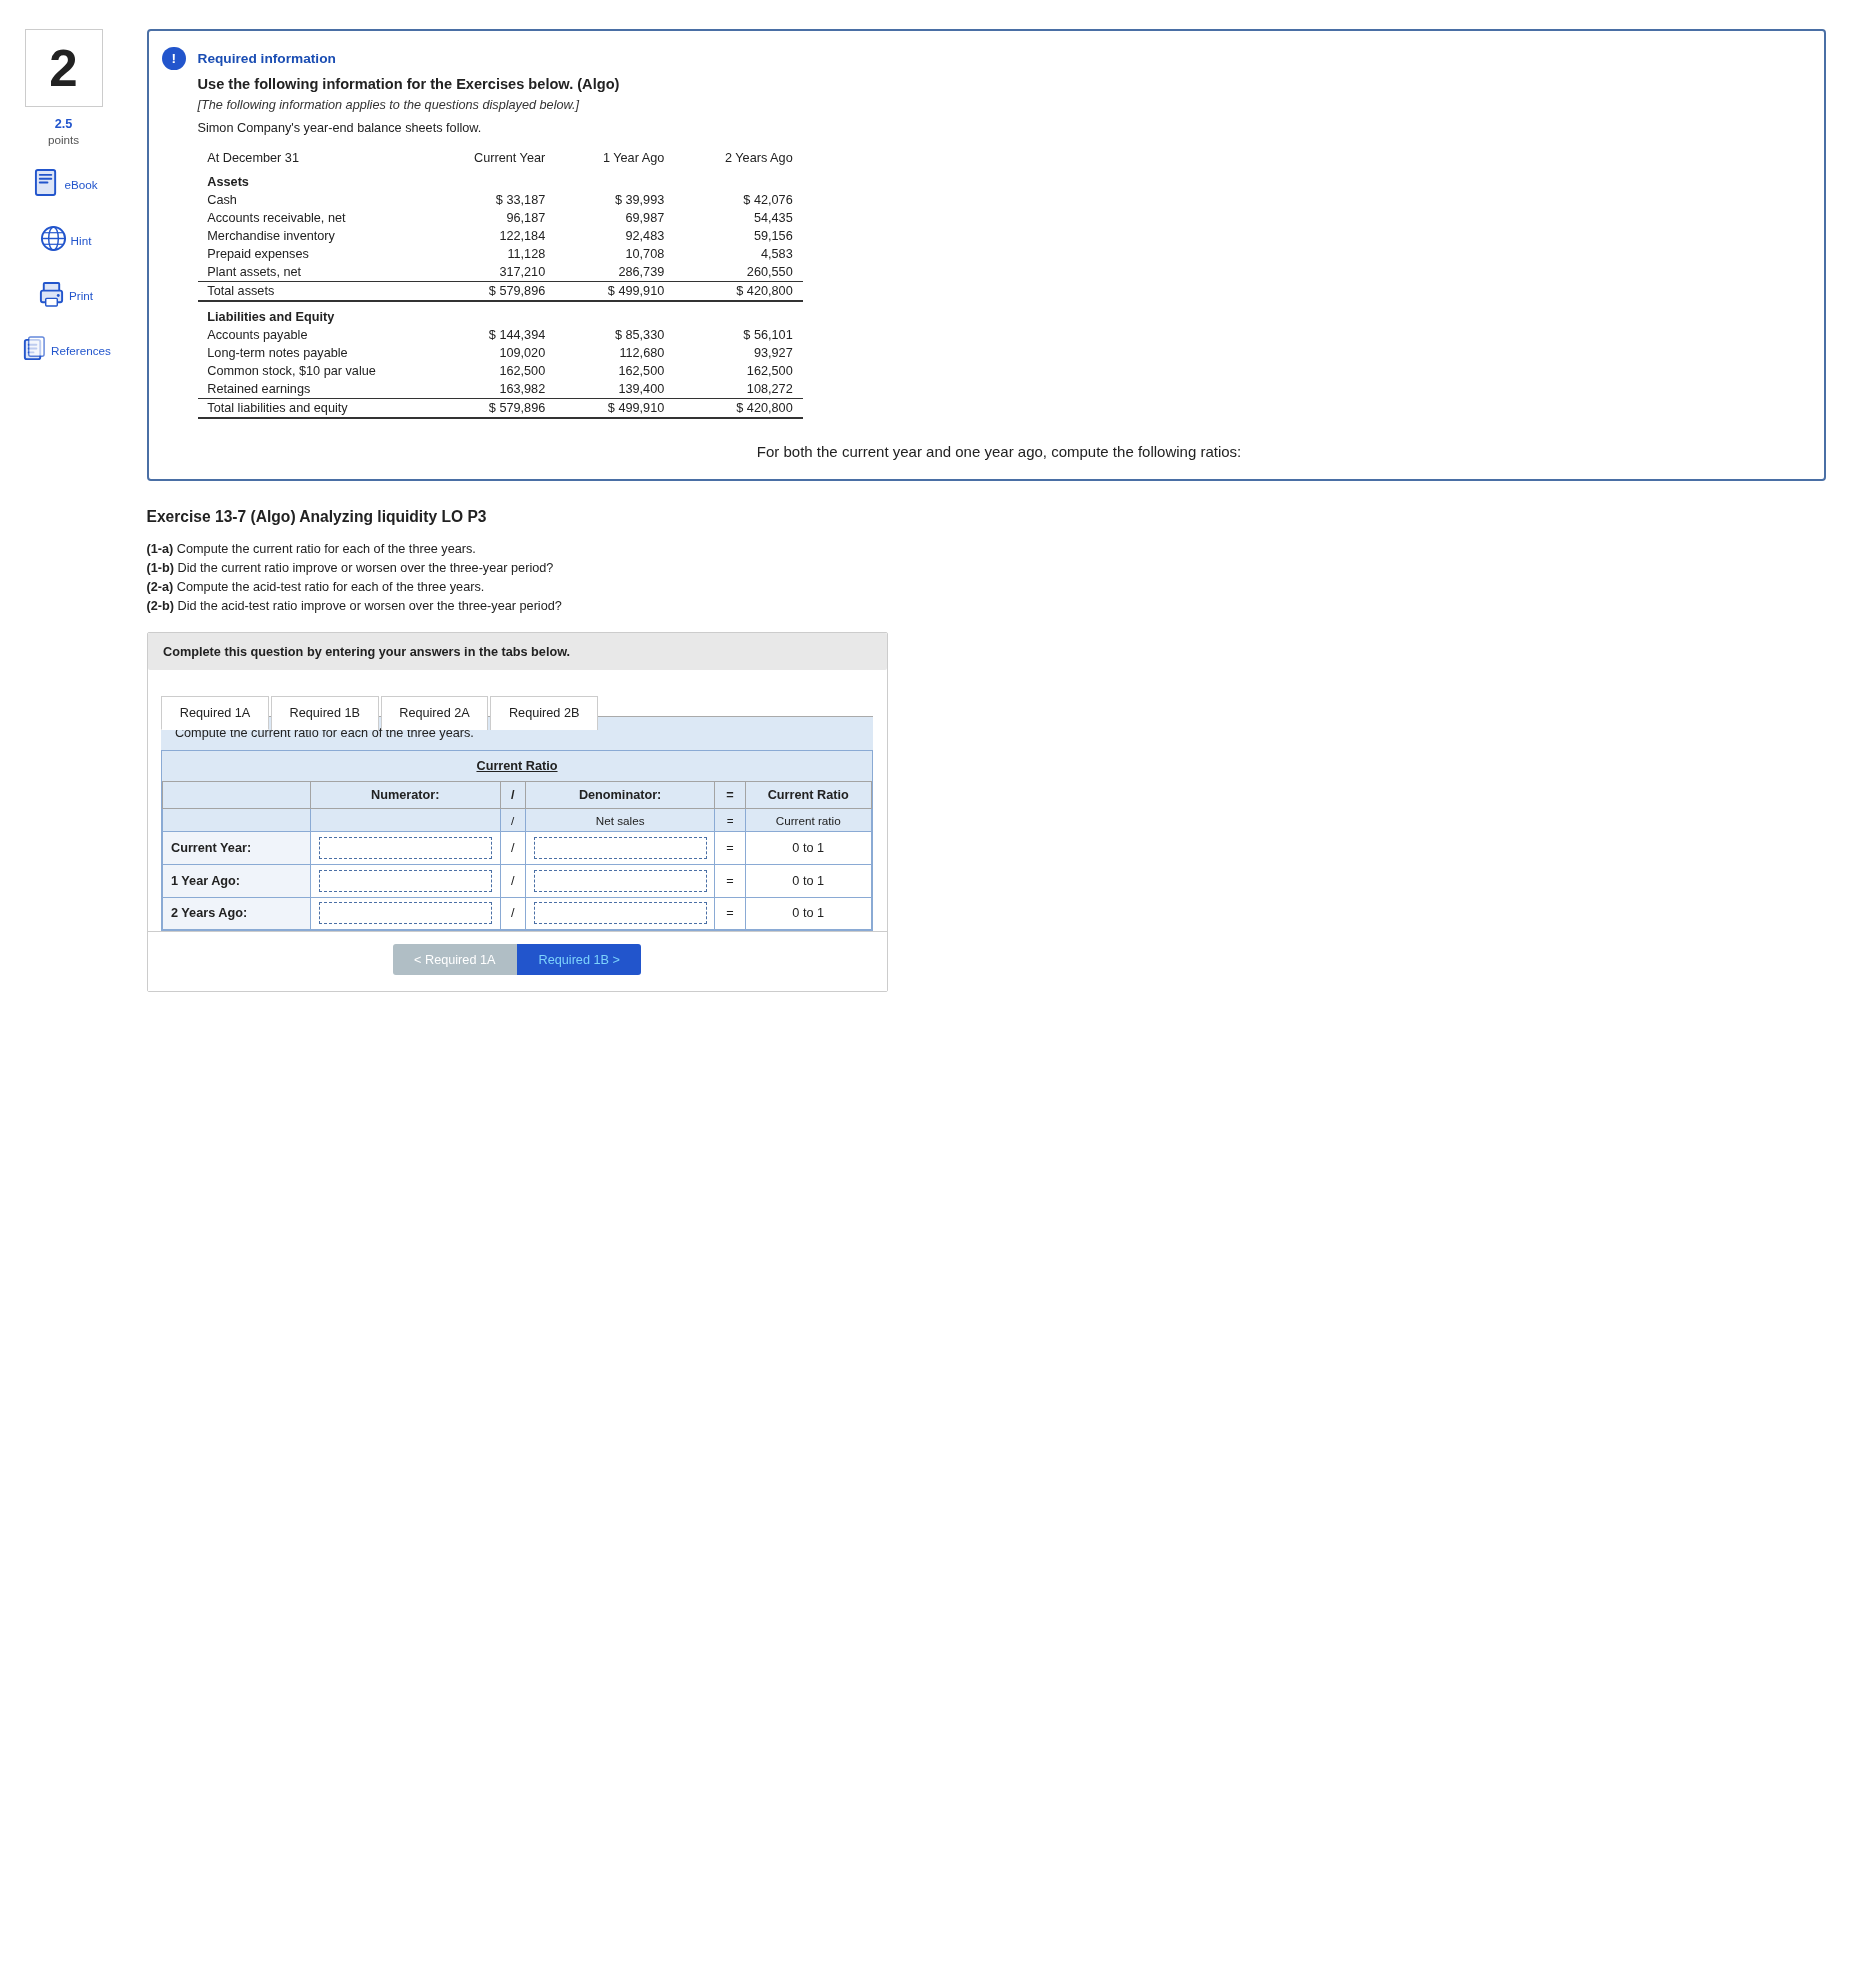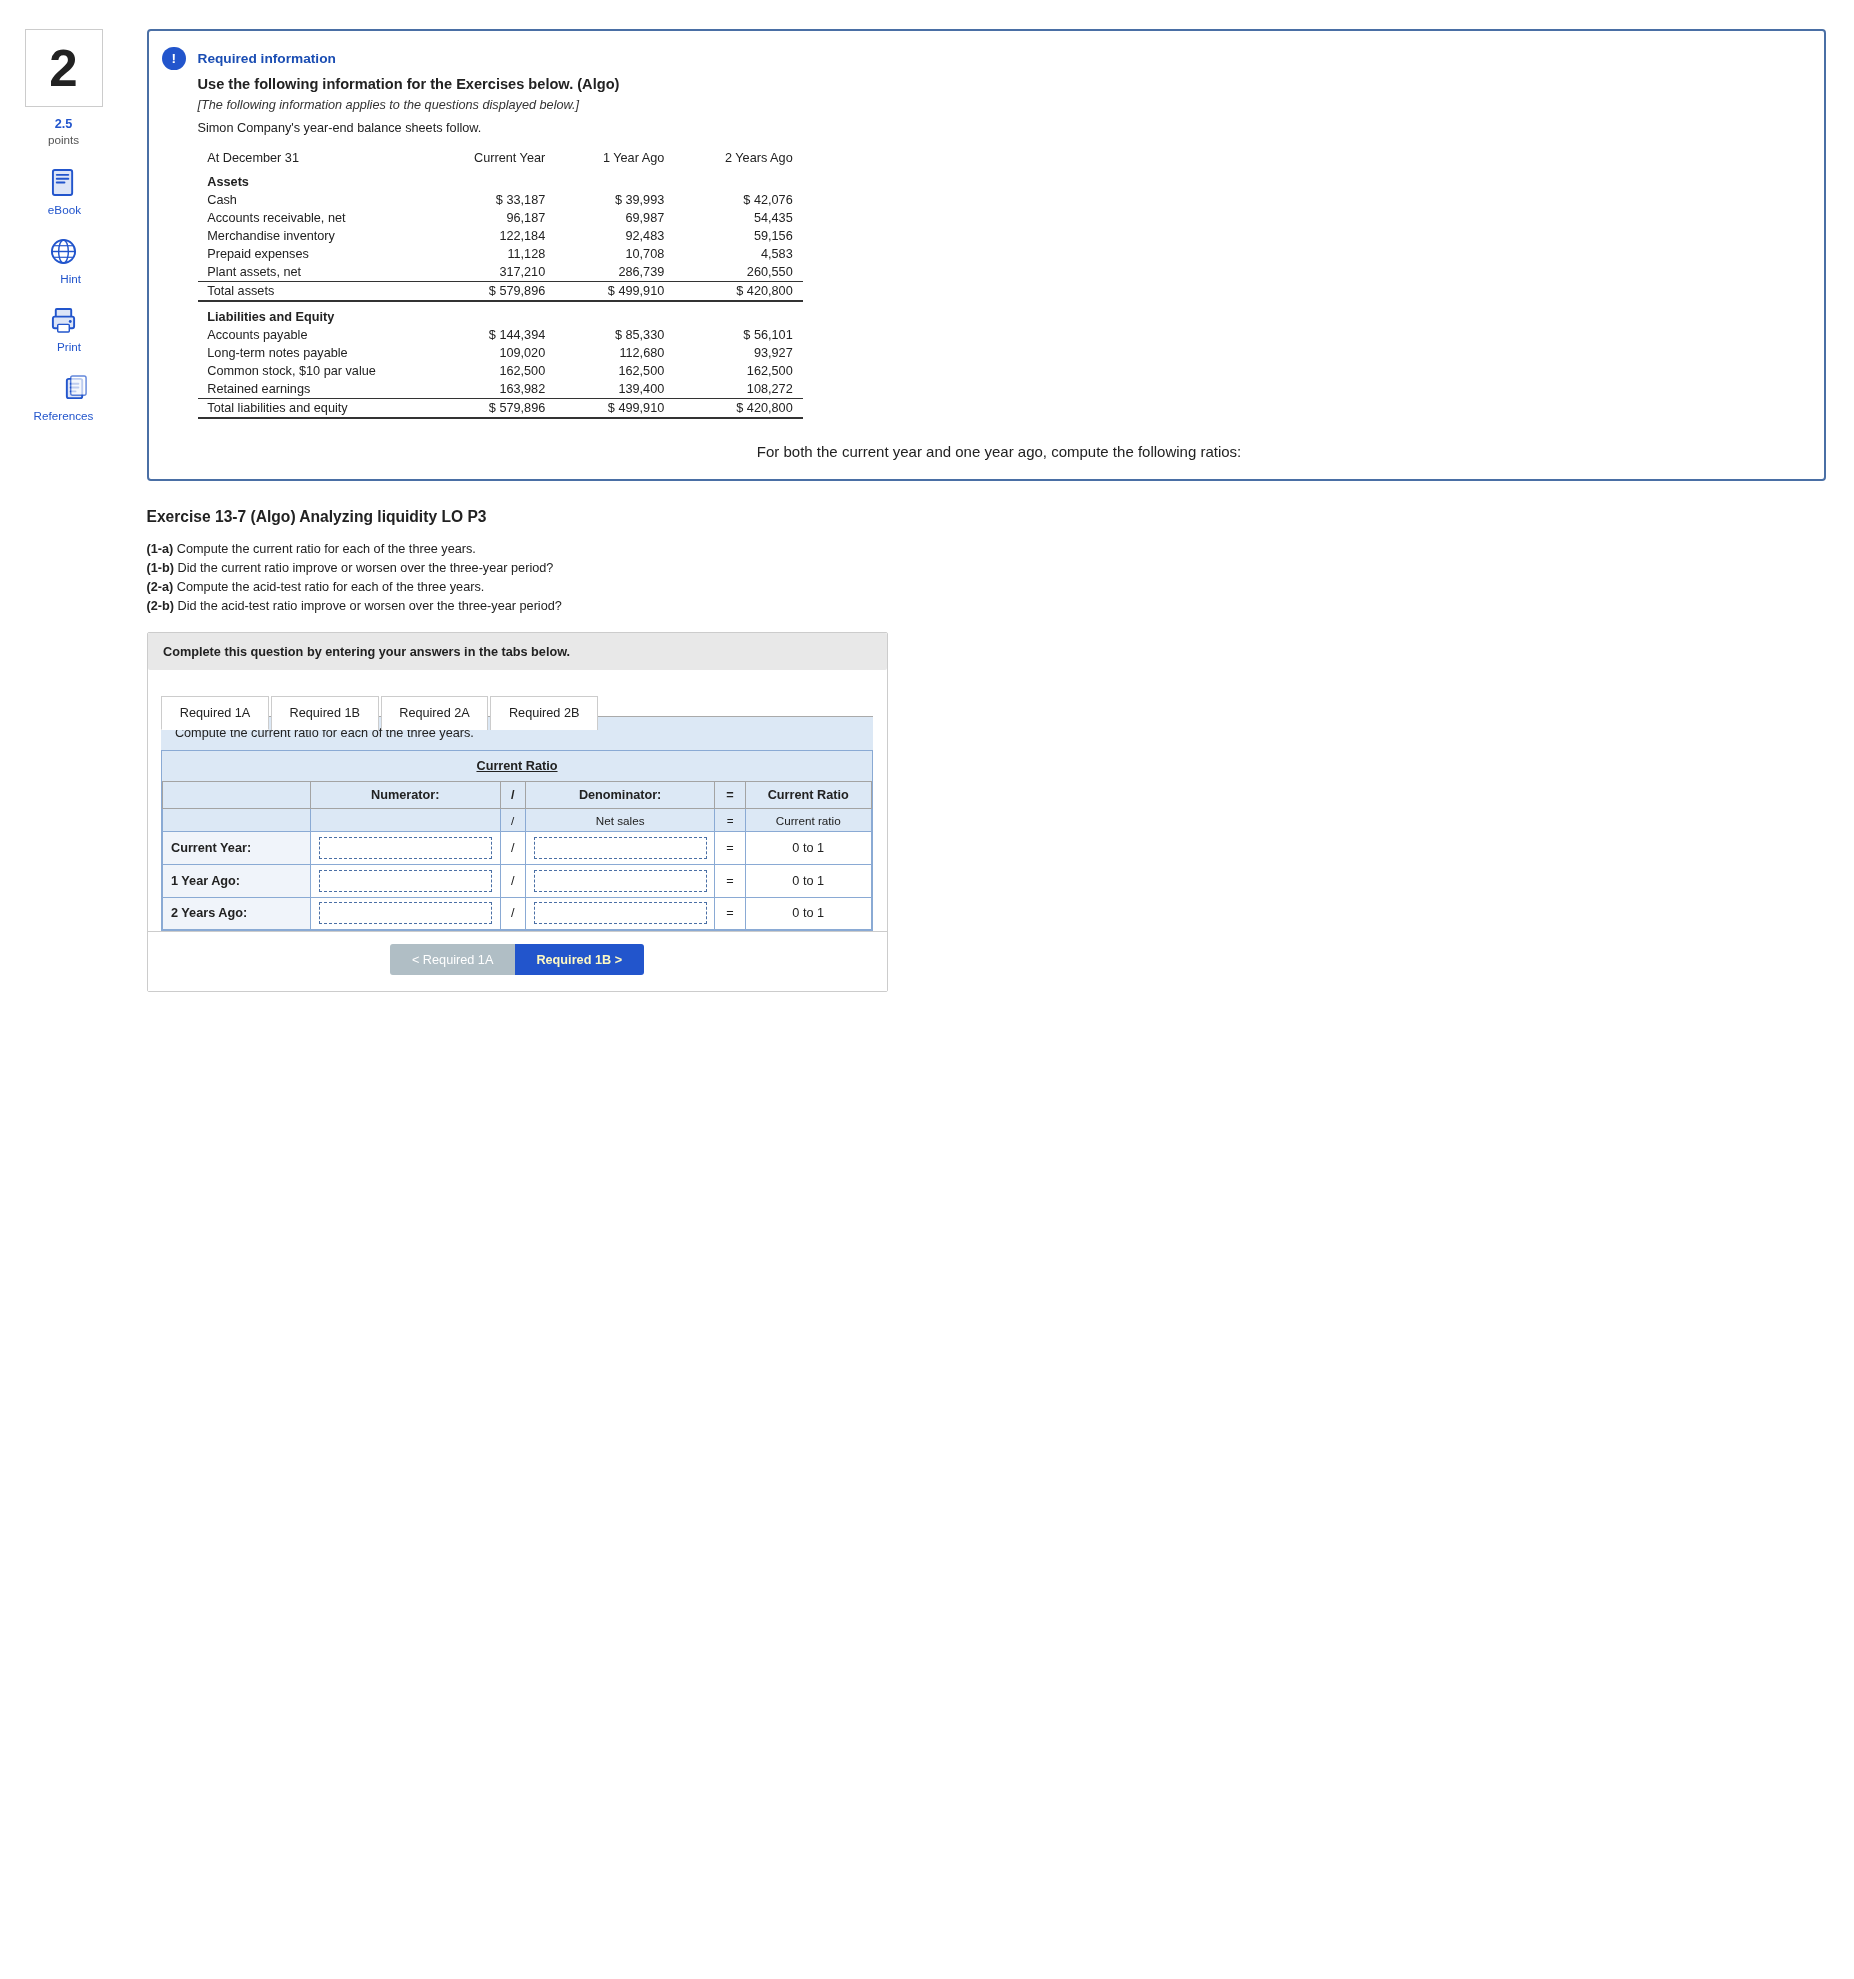--- a/index.html
+++ b/index.html
@@ -42,22 +42,22 @@
       font-weight: bold;
       margin-bottom: 2px;
     }
     .points-sub {
       font-size: 11.7px;
       color: #555;
       margin-bottom: 19.5px;
     }
     .sidebar-tool {
       display: flex;
-      flex-direction: column;
-      align-items: flex-end;
+      flex-direction: row;
+      align-items: center;
       margin-bottom: 17.6px;
       cursor: pointer;
       color: #2255cc;
       font-size: 11.7px;
     }
     .sidebar-tool .icon-box {
       width: 35px;
       height: 35px;
       display: flex;
       align-items: center;
@@ -276,30 +276,29 @@
       padding: 8.8px 21.5px;
       font-size: 12.7px;
       cursor: pointer;
       display: flex;
       align-items: center;
       gap: 4.9px;
       border-radius: 2.9px 0 0 2.9px;
     }
     .nav-btn-next {
       background: #2255cc;
-      color: #fef9c3;
+      color: #7dd3fc;
       border: none;
       padding: 8.8px 21.5px;
       font-size: 12.7px;
       cursor: pointer;
       display: flex;
       align-items: center;
       gap: 4.9px;
       border-radius: 0 2.9px 2.9px 0;
-      font-weight: bold;
     }
   </style>
 </head>
 <body>
 
 <div class="page-wrapper">
 
   <div class="sidebar">
     <div class="problem-number-box">
       <span>2</span>

